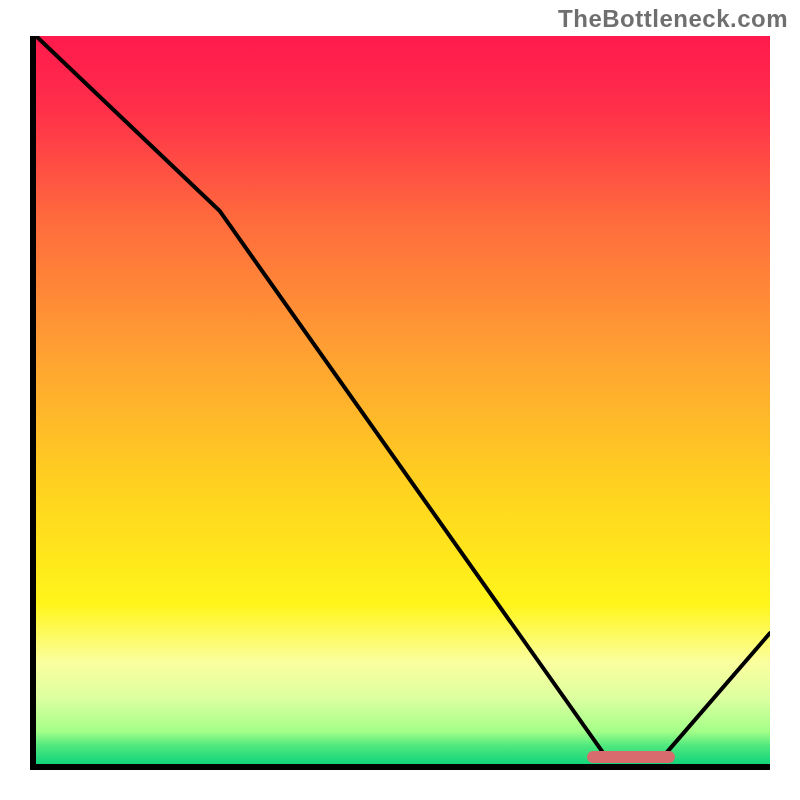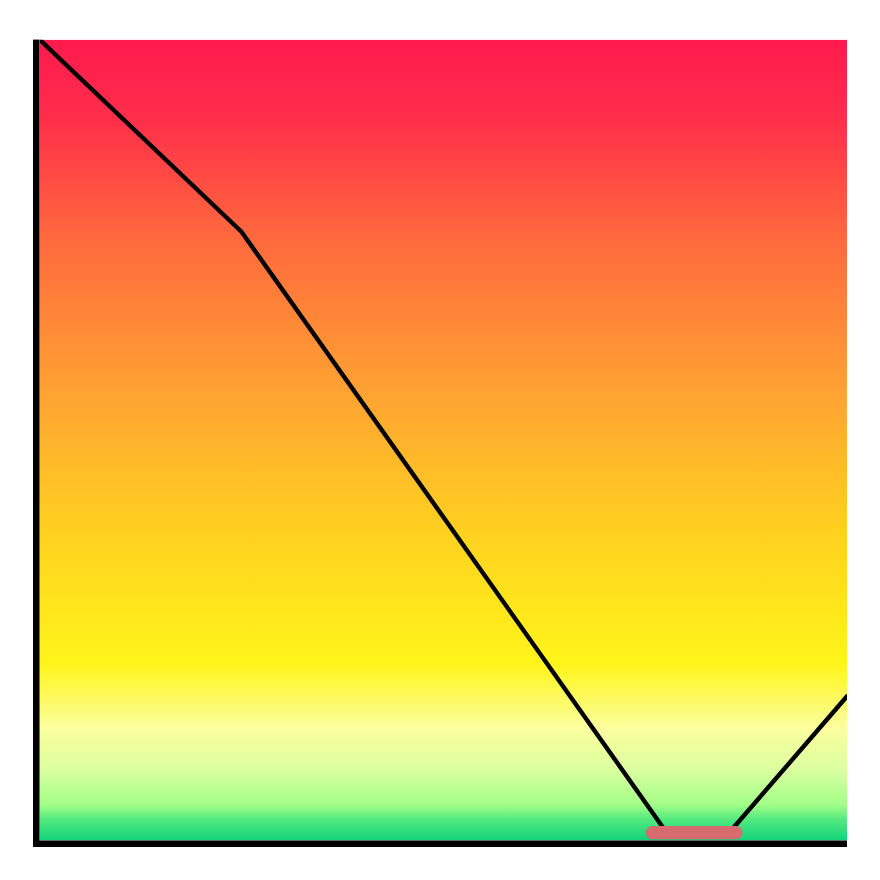--- a/index.html
+++ b/index.html
@@ -54,20 +54,21 @@
     position: absolute;
     height: 12px;
     background: #d86b6e;
     border-radius: 6px;
   }
 </style>
 </head>
 <body>
 
 <div class="wrap">
+  <div class="watermark">TheBottleneck.com</div>
 
   <div class="frame">
     <div class="plot-area">
 
       <svg class="bg" viewBox="0 0 734 728" preserveAspectRatio="none">
         <defs>
           <linearGradient id="grad" x1="0" y1="0" x2="0" y2="1">
               <stop offset="0%" stop-color="#ff1a4d"></stop>
               <stop offset="10%" stop-color="#ff2f4a"></stop>
               <stop offset="25%" stop-color="#ff6a3d"></stop>

